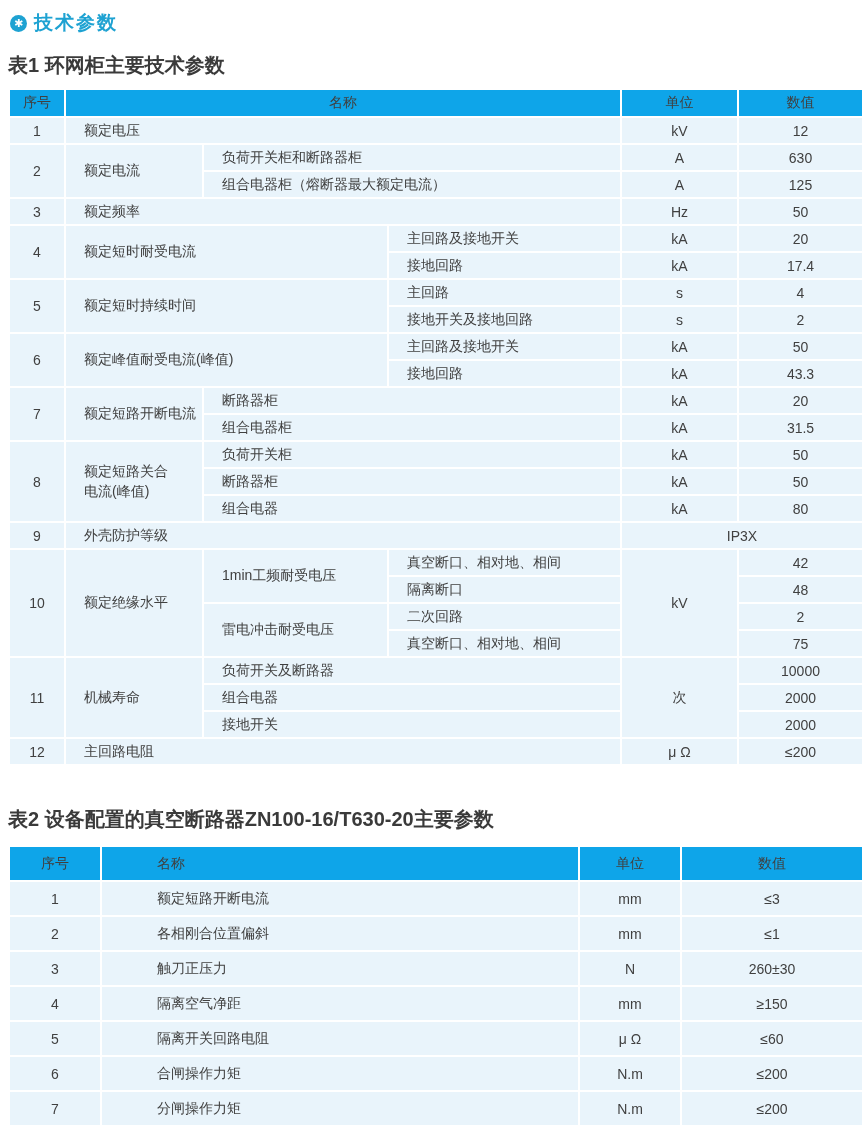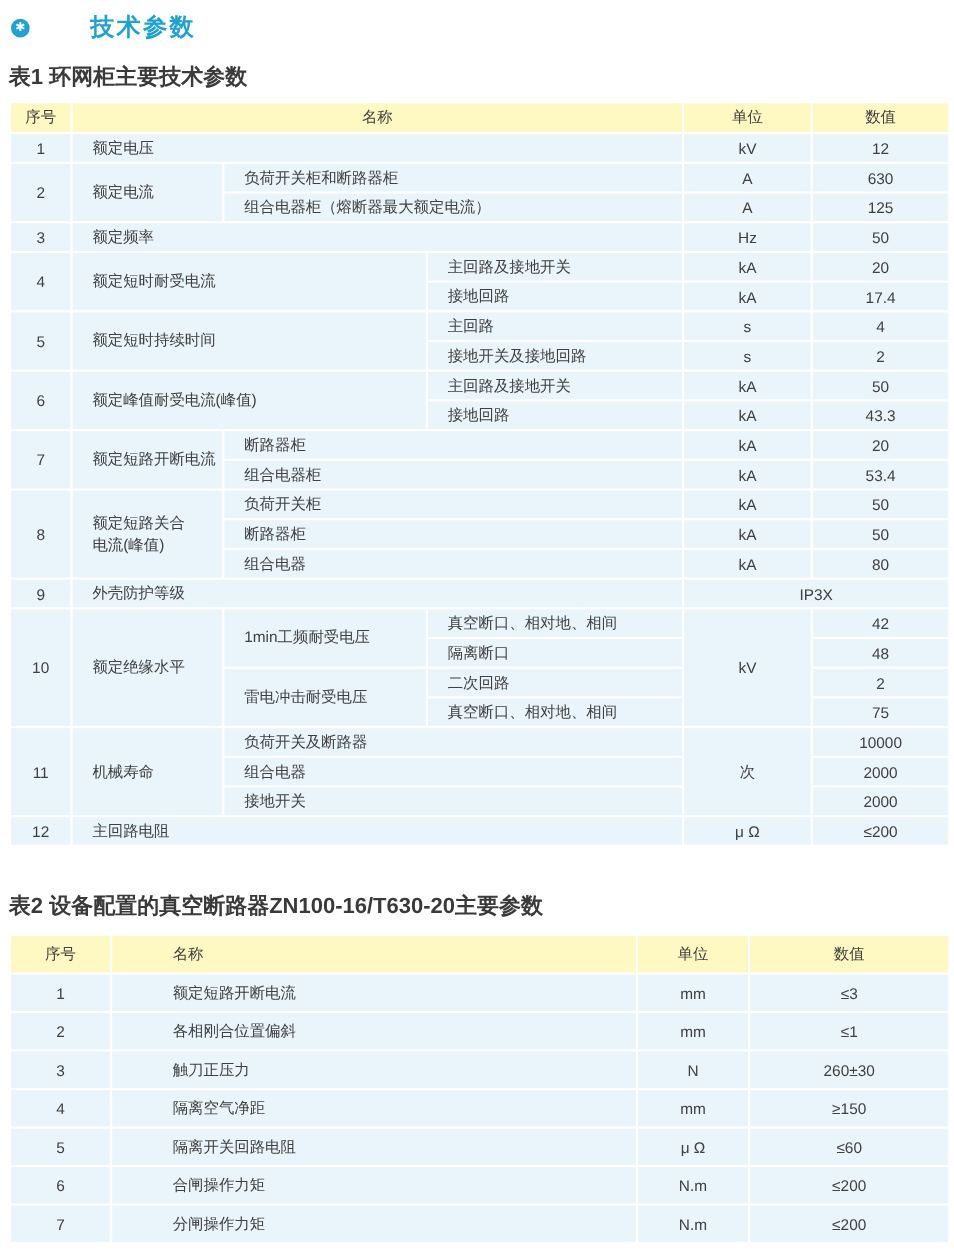--- a/index.html
+++ b/index.html
@@ -9,30 +9,30 @@
     color:#404040;-webkit-font-smoothing:antialiased;
   }
   .page{padding:8px 0 0 8px;}
 
   .page-title{display:flex;align-items:center;gap:7px;margin:2px 0 0 2px;}
   .title-icon{
     width:17px;height:17px;border-radius:50%;background:#1ea2d2;color:#ffffff;
     display:flex;align-items:center;justify-content:center;
     font-size:11px;line-height:1;flex:0 0 auto;
   }
-  .title-text{font-size:22px;font-weight:bold;color:#1ea2d2;letter-spacing:2px;margin-left:48px;}
+  .title-text{font-size:19px;font-weight:bold;color:#1ea2d2;letter-spacing:2px;}
 
   .caption{font-size:20px;font-weight:bold;color:#3a3a3a;}
   .caption-1{margin:16px 0 9px 0;}
   .caption-2{margin:40px 0 12px 0;}
 
   table{border-collapse:separate;border-spacing:2px;table-layout:fixed;background:#ffffff;}
   th,td{font-size:14px;font-weight:normal;text-align:center;vertical-align:middle;
         padding:0;overflow:hidden;}
-  th{background:#fef9c3;height:26px;color:#404040;}
+  th{background:#0ea5e9;height:26px;color:#404040;}
   td{background:#e9f4fb;height:25px;}
   .t2 th{height:33px;}
   .t2 td{height:33px;}
   td.name{text-align:left;padding-left:18px;white-space:pre-line;line-height:1.4;}
   .t2 td.name, .t2 th.name{text-align:left;padding-left:55px;}
 </style>
 </head>
 <body>
 
 <div class="page">
@@ -123,21 +123,21 @@
     <tr>
       <td rowspan="2">7</td>
       <td rowspan="2" class="name">额定短路开断电流</td>
       <td colspan="2" class="name">断路器柜</td>
       <td>kA</td>
       <td>20</td>
     </tr>
     <tr>
       <td colspan="2" class="name">组合电器柜</td>
       <td>kA</td>
-      <td>53.4</td>
+      <td>31.5</td>
     </tr>
     <tr>
       <td rowspan="3">8</td>
       <td rowspan="3" class="name">额定短路关合
 电流(峰值)</td>
       <td colspan="2" class="name">负荷开关柜</td>
       <td>kA</td>
       <td>50</td>
     </tr>
     <tr>

